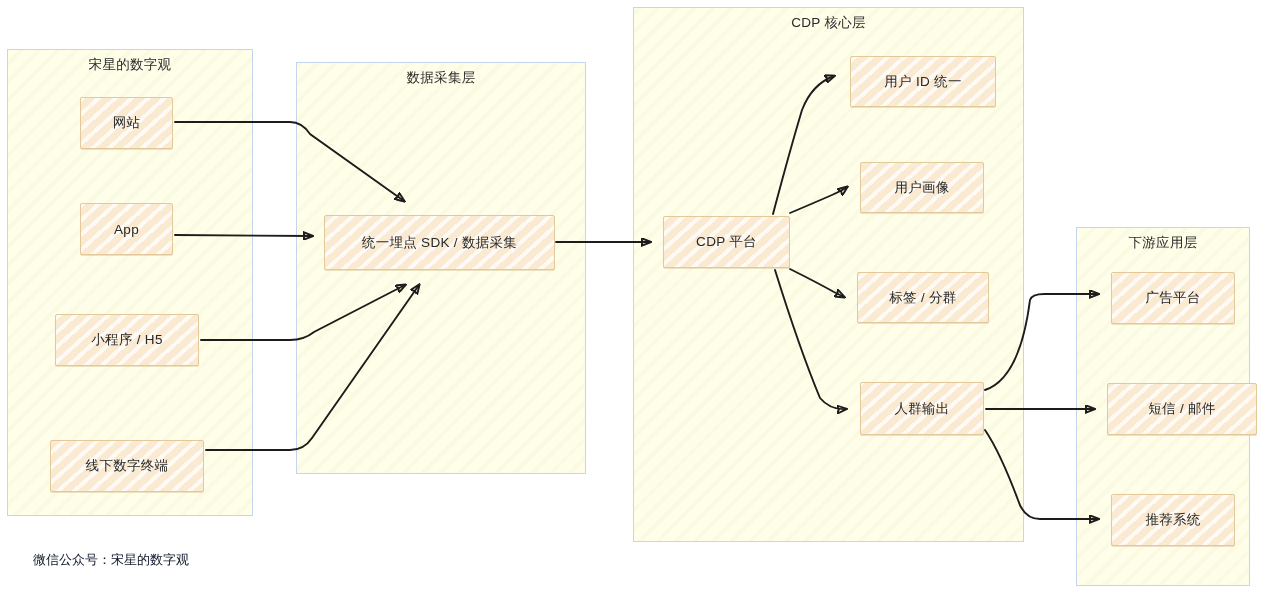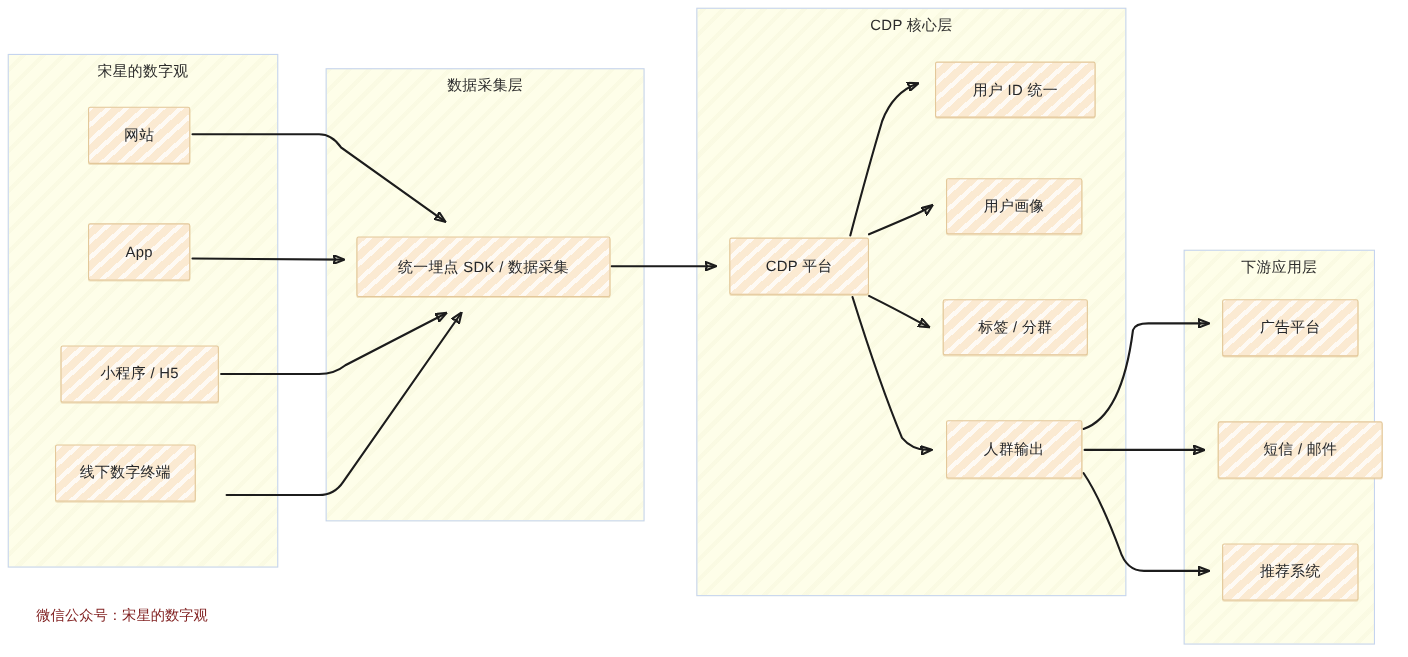--- a/index.html
+++ b/index.html
@@ -56,21 +56,21 @@
     white-space:nowrap;
     box-shadow:0 1px 0 rgba(227,200,154,0.55);
   }
   .node span{position:relative;z-index:2;}
   #edges{position:absolute;left:0;top:0;width:1280px;height:597px;pointer-events:none;}
   #edges path{fill:none;stroke:#1c1c1c;stroke-width:1.9px;stroke-linecap:round;}
   .footer{
     position:absolute;
     left:33px;top:551px;
     font-size:13px;
-    color:#7f1d1d;
+    color:#0f172a;
     white-space:nowrap;
   }
 </style>
 </head>
 <body>
 
 <div id="canvas">
 
   <div class="group" id="g-touchpoints" style="left: 7px; top: 49px; width: 246px; height: 467px;">
     <div class="group-title">宋星的数字观</div>
@@ -109,21 +109,21 @@
 
   <div class="node" id="n-website" style="left: 80px; top: 97px; width: 93px; height: 52px;">
     <span>网站</span>
   </div>
   <div class="node" id="n-app" style="left: 80px; top: 203px; width: 93px; height: 52px;">
     <span>App</span>
   </div>
   <div class="node" id="n-miniapp" style="left: 55px; top: 314px; width: 144px; height: 52px;">
     <span>小程序 / H5</span>
   </div>
-  <div class="node" id="n-offline" style="left: 50px; top: 404px; width: 128px; height: 52px;">
+  <div class="node" id="n-offline" style="left: 50px; top: 440px; width: 154px; height: 52px;">
     <span>线下数字终端</span>
   </div>
   <div class="node" id="n-sdk" style="left: 324px; top: 215px; width: 231px; height: 55px;">
     <span>统一埋点 SDK / 数据采集</span>
   </div>
   <div class="node" id="n-cdpcore" style="left: 663px; top: 216px; width: 127px; height: 52px;">
     <span>CDP 平台</span>
   </div>
   <div class="node" id="n-idunify" style="left: 850px; top: 56px; width: 146px; height: 51px;">
     <span>用户 ID 统一</span>

